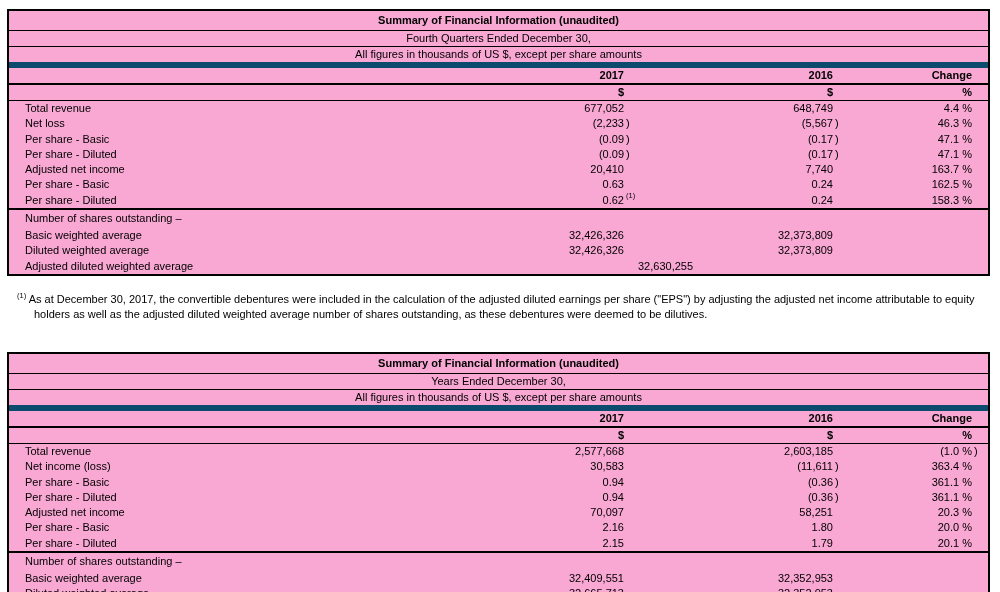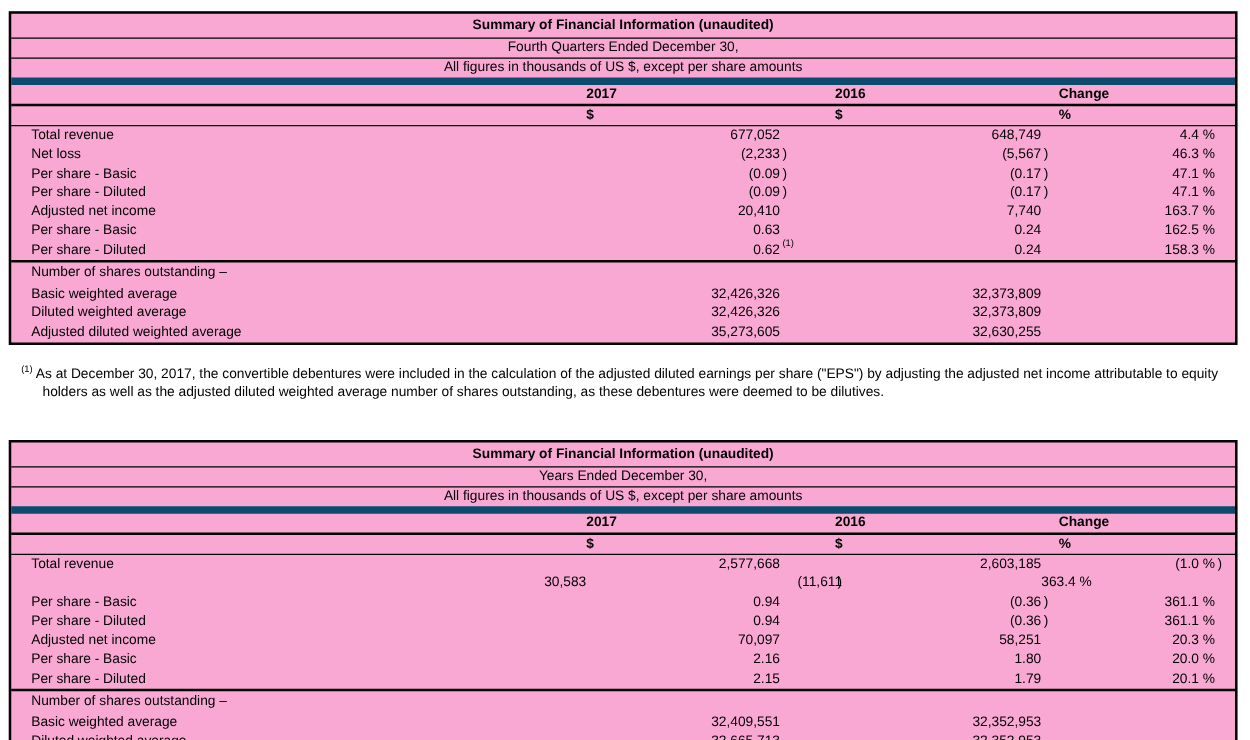--- a/index.html
+++ b/index.html
@@ -10,21 +10,21 @@
   .fin-table{border:2px solid #000;background:#f9a8d4;}
   .trow{text-align:center;white-space:nowrap;}
   .title{height:19px;line-height:19px;font-weight:bold;border-bottom:1px solid #000;}
   .sub{height:15px;line-height:15px;border-bottom:1px solid #000;}
   .units{border-bottom:6px solid #0c4a6e;}
 
   .grow{display:grid;grid-template-columns:1fr 155px 14px 30px 165px 14px 125px 10px 6px;
         align-items:end;}
   .cols{height:15px;line-height:15px;border-bottom:2px solid #000;}
   .unitrow{height:15px;line-height:15px;border-bottom:1px solid #000;}
-  .hc{text-align:left;font-weight:bold;}
+  .hc{text-align:right;font-weight:bold;}
   .data{height:15.3px;line-height:15.3px;}
   .section{border-top:2px solid #000;height:18px;line-height:19px;}
   .span-all{grid-column:1 / -1;}
   .lab{padding-left:16px;white-space:nowrap;overflow:hidden;text-align:left;}
   .ind{}
   .num{text-align:right;white-space:nowrap;}
   .suf{text-align:left;padding-left:2px;white-space:nowrap;}
   .fsup{font-size:7.5px;position:relative;top:-1px;vertical-align:super;line-height:0;}
 
   .footnote{margin:16px 0 30px 10px;width:976px;line-height:15px;
@@ -146,21 +146,20 @@
         <span class="num">32,426,326</span>
         <span class="suf"></span>
         <span></span>
         <span class="num">32,373,809</span>
         <span class="suf"></span>
         <span class="num"></span>
         <span class="suf"></span>
       </div>
       <div class="grow data">
         <span class="lab ind">Adjusted diluted weighted average</span>
-        <span class="num">35,273,605</span>
         <span class="suf"></span>
         <span></span>
         <span class="num">32,630,255</span>
         <span class="suf"></span>
         <span class="num"></span>
         <span class="suf"></span>
       </div>
     </section>
 
   <p class="footnote"><sup class="fmark">(1)</sup> <span>As at December 30, 2017, the convertible debentures were included in the calculation of the adjusted diluted earnings per share ("EPS") by adjusting the adjusted net income attributable to equity holders as well as the adjusted diluted weighted average number of shares outstanding, as these debentures were deemed to be dilutives.</span></p>
@@ -191,20 +190,21 @@
         <span class="lab">Total revenue</span>
         <span class="num">2,577,668</span>
         <span class="suf"></span>
         <span></span>
         <span class="num">2,603,185</span>
         <span class="suf"></span>
         <span class="num">(1.0 %</span>
         <span class="suf">)</span>
       </div>
       <div class="grow data">
+        <span class="lab">Net income (loss)</span>
         <span class="num">30,583</span>
         <span class="suf"></span>
         <span></span>
         <span class="num">(11,611</span>
         <span class="suf">)</span>
         <span class="num">363.4 %</span>
         <span class="suf"></span>
       </div>
       <div class="grow data">
         <span class="lab ind">Per share - Basic</span>

